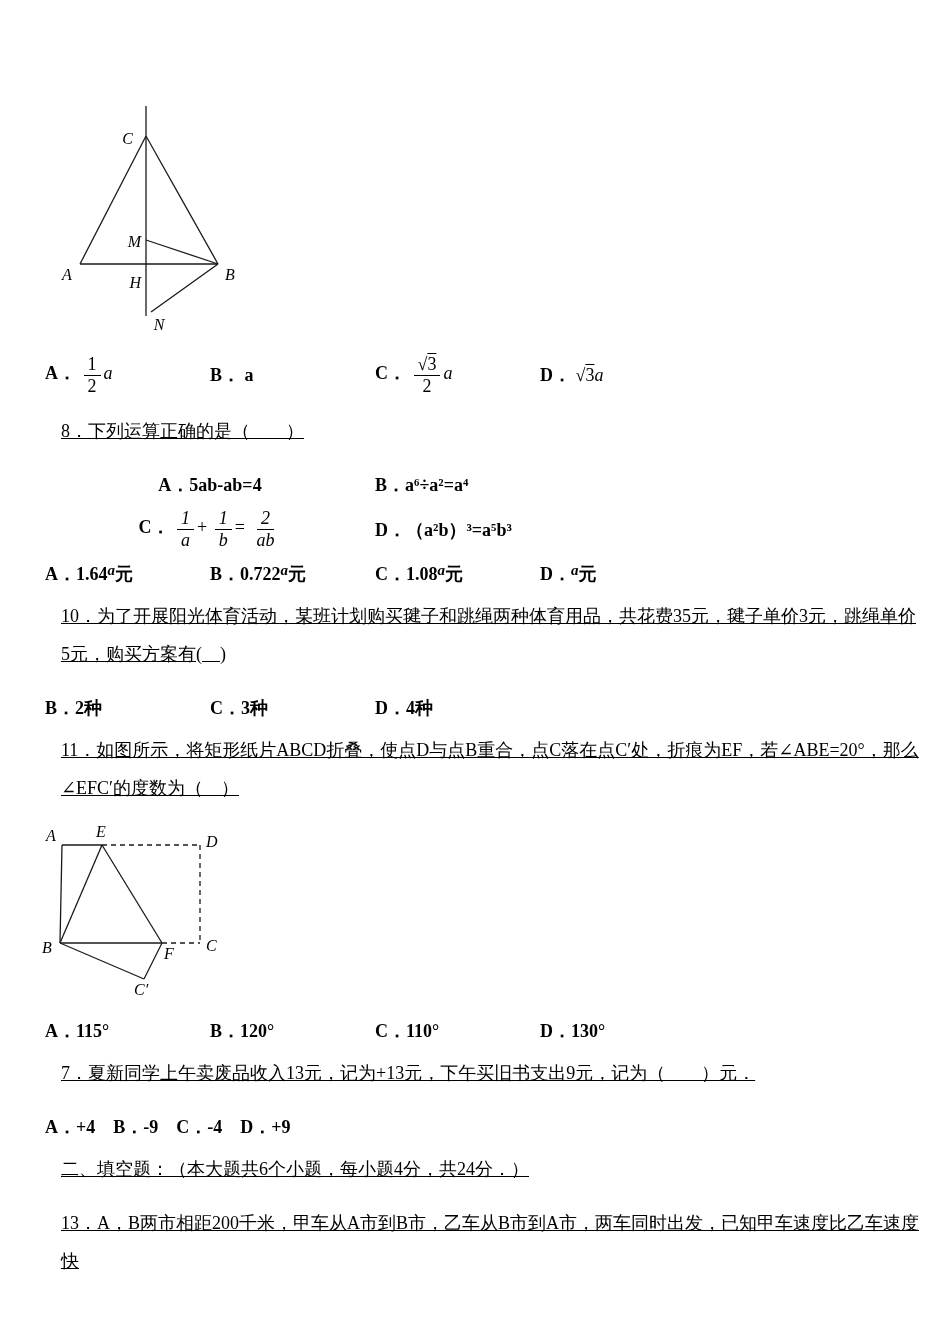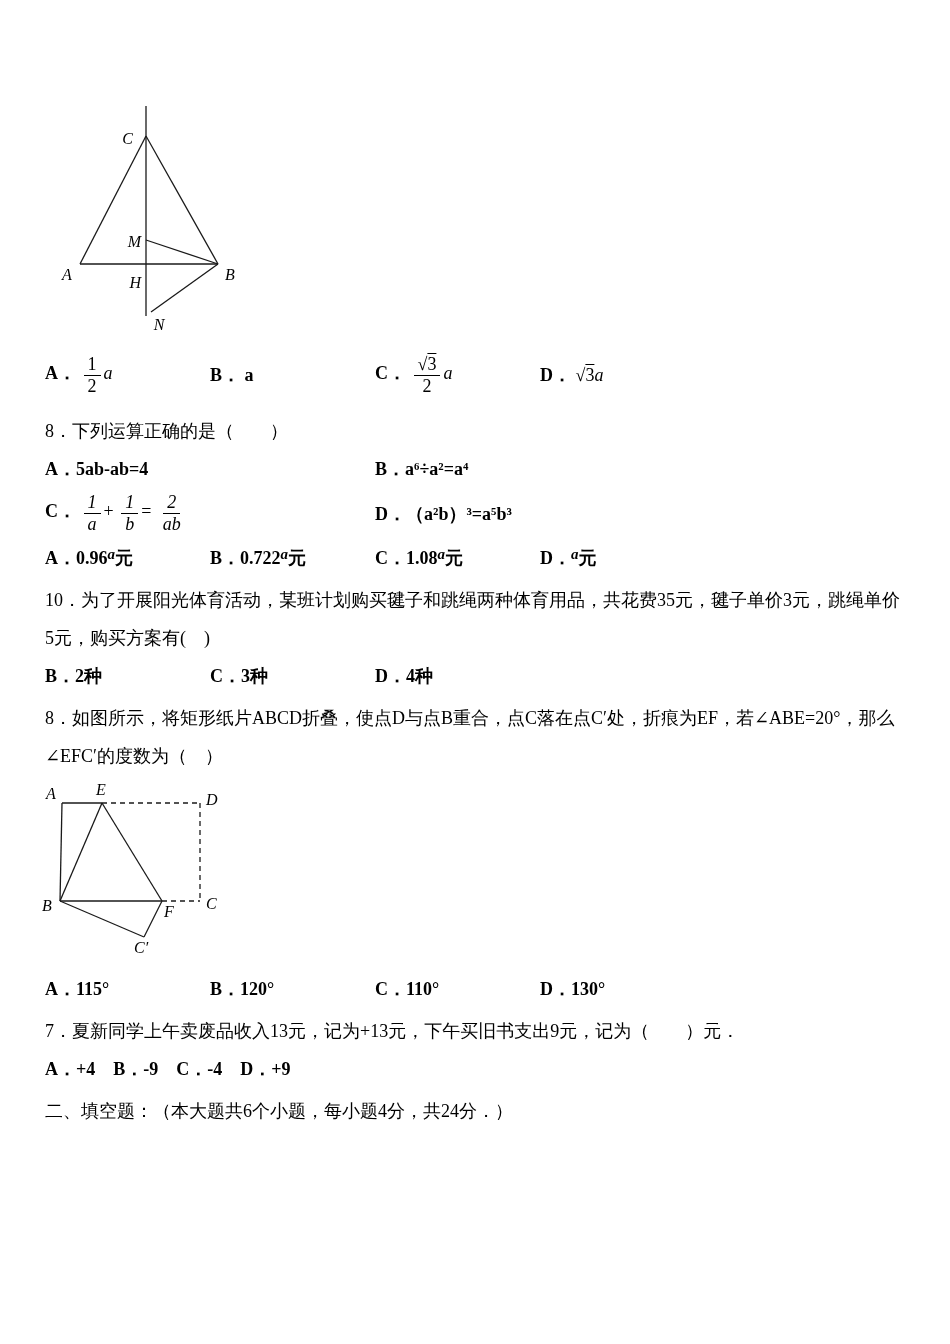--- a/index.html
+++ b/index.html
@@ -2,27 +2,27 @@
 <html><head>
 <meta charset="utf-8">
 <style>
   * { box-sizing: border-box; }
   html,body { margin:0; padding:0; background:#e8e8e8; }
   .page {
     width:950px; height:1344px; margin:0 auto; background:#ffffff; color:#000;
     font-family:"Liberation Serif","DejaVu Serif",serif;
     font-size:18px; padding:0 45px; overflow:hidden; position:relative;
   }
-  .q { line-height:38px; margin:0; width:860px; }
+  .q { line-height:38px; margin:16px; width:860px;text-decoration:underline; }
   .mt4{margin-top:4px;} .mt8{margin-top:8px;} .mt14{margin-top:14px;} .mt16{margin-top:16px;}
 
   .opts { display:flex; line-height:38px; font-weight:bold; align-items:center; }
   .opts .opt { width:165px; flex:0 0 auto; }
   .opts .opt:last-child { width:auto; }
-  .opts.twocol .opt { width:330px; }
+  .opts.twocol .opt { width:330px;text-align:center; }
   .opts.twocol .opt:last-child { width:auto;font-family:Liberation Serif, serif; }
 
   .optletter { font-weight:bold; }
   .var { font-style:italic; font-family:"Liberation Serif",serif; }
   .supvar { font-style:italic; font-size:15px; vertical-align:5px; }
 
   .frac { display:inline-flex; flex-direction:column; align-items:center;
           vertical-align:middle; line-height:1.15; margin:0 3px; font-weight:normal; }
   .frac .num { border-bottom:1.3px solid #000; padding:0 4px; display:block; }
   .frac .den { padding:0 4px; display:block; }
@@ -108,34 +108,34 @@
       </span><span class="mathnorm">=</span>
       <span class="frac var">
         <span class="num">2</span>
         <span class="den">ab</span>
       </span>
     </span>
     <span class="opt">D．（a²b）³=a⁵b³</span>
   </div>
 
   <div class="opts">
-    <span class="opt"><span>A．0.96</span><span class="supvar">a</span><span>元</span></span>
+    <span class="opt"><span>A．1.64</span><span class="supvar">a</span><span>元</span></span>
     <span class="opt"><span>B．0.722</span><span class="supvar">a</span><span>元</span></span>
     <span class="opt"><span>C．1.08</span><span class="supvar">a</span><span>元</span></span>
     <span class="opt"><span>D．</span><span class="supvar">a</span><span>元</span></span>
   </div>
 
   <p class="q mt4">10．为了开展阳光体育活动，某班计划购买毽子和跳绳两种体育用品，共花费35元，毽子单价3元，跳绳单价5元，购买方案有(　)</p>
   <div class="opts">
     <span class="opt">B．2种</span>
     <span class="opt">C．3种</span>
     <span class="opt">D．4种</span>
   </div>
 
-  <p class="q mt4">8．如图所示，将矩形纸片ABCD折叠，使点D与点B重合，点C落在点C′处，折痕为EF，若∠ABE=20°，那么∠EFC′的度数为（　）</p>
+  <p class="q mt4">11．如图所示，将矩形纸片ABCD折叠，使点D与点B重合，点C落在点C′处，折痕为EF，若∠ABE=20°，那么∠EFC′的度数为（　）</p>
 
   <div class="fig2-wrap">
     <svg width="225" height="180" viewBox="0 0 225 180">
       <g>
         <line x1="22" y1="22" x2="62" y2="22"></line>
         <line x1="22" y1="22" x2="20" y2="120"></line>
         <line x1="20" y1="120" x2="122" y2="120"></line>
         <line x1="62" y1="22" x2="20" y2="120"></line>
         <line x1="62" y1="22" x2="122" y2="120"></line>
         <line x1="20" y1="120" x2="104" y2="156"></line>
@@ -165,14 +165,15 @@
     <span class="opt">D．130°</span>
   </div>
 
   <p class="q mt4">7．夏新同学上午卖废品收入13元，记为+13元，下午买旧书支出9元，记为（　　）元．</p>
   <div class="opts">
     <span>A．+4　B．-9　C．-4　D．+9</span>
   </div>
 
   <p class="q sectionhdr mt4">二、填空题：（本大题共6个小题，每小题4分，共24分．）</p>
 
+  <p class="q mt4">13．A，B两市相距200千米，甲车从A市到B市，乙车从B市到A市，两车同时出发，已知甲车速度比乙车速度快</p>
 
 </div>
 
 </body></html>

